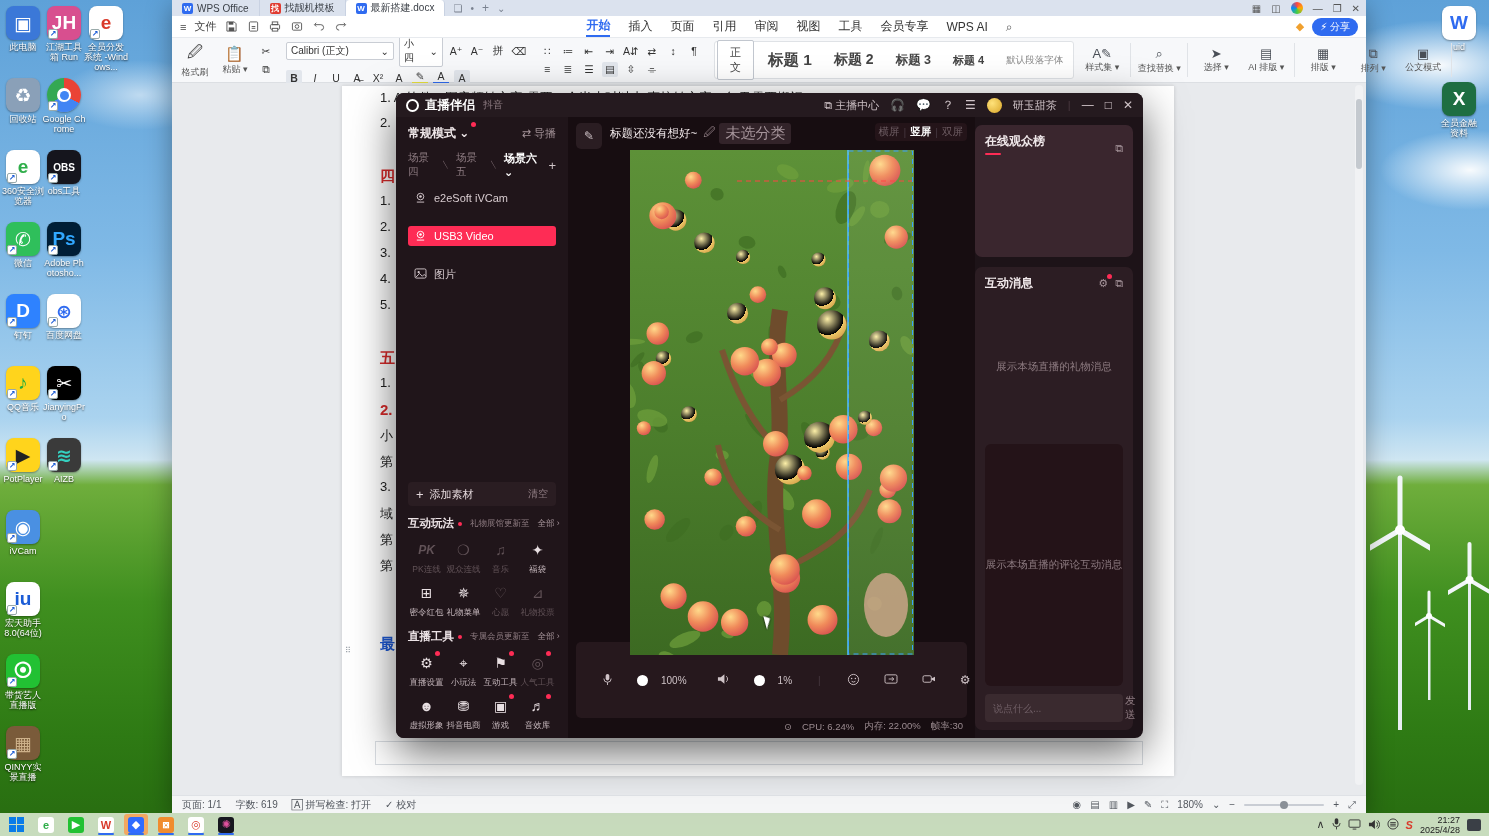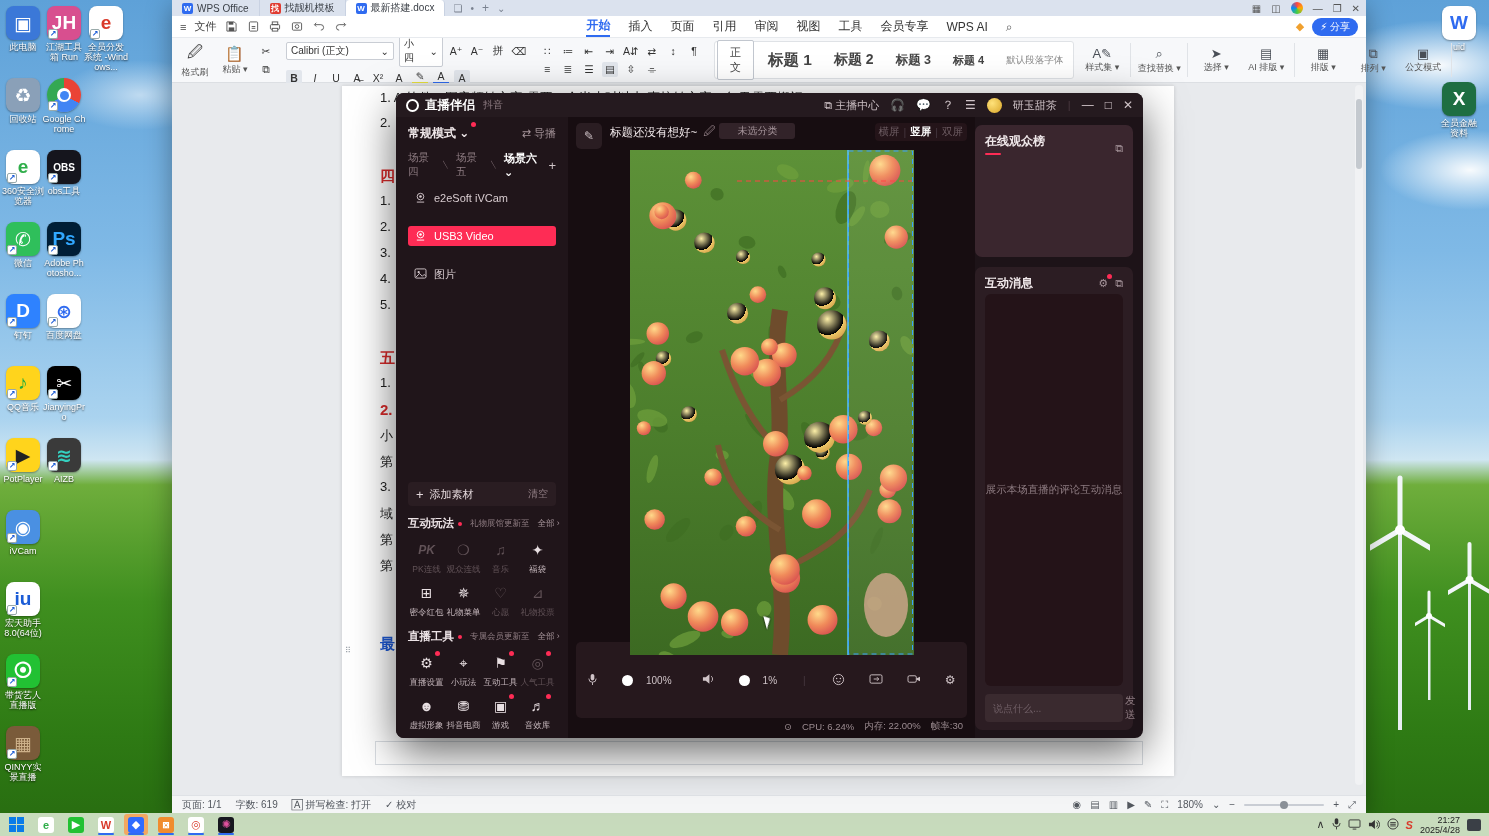--- a/index.html
+++ b/index.html
@@ -111,29 +111,29 @@
   .gitem .gl { font-size:8.5px; color:#c3b5ba; white-space:nowrap; }
   .gitem.dim .gi, .gitem.dim .gl { color:#615257; }
   .gdot { position:absolute; top:-1px; right:-2px; width:5px; height:5px; border-radius:50%; background:#fe2c55; }
   
   #st-center { flex:1; display:flex; flex-direction:column; background:#170d11; min-width:0; padding:6px 8px 4px; }
   #pv-head { display:flex; align-items:flex-start; gap:8px; flex:0 0 40px; }
   #pv-edit { width:26px; height:26px; background:#2a1d22; border-radius:5px; display:flex; align-items:center;
     justify-content:center; color:#cfc3c7; font-size:12px; }
   #pv-meta { display:flex; flex-direction:row; gap:4px; }
   #pv-title { font-size:11.5px; color:#f0e8ea; display:flex; gap:6px; align-items:center; }
-  #pv-cat { background:#322329; color:#a5949a; font-size:10px; padding:1px 18px; border-radius:3px; align-self:flex-start; }
+  #pv-cat { background:#322329; color:#a5949a; font-size:15px; padding:1px 6px; border-radius:3px; align-self:flex-start; }
   #pv-orient { margin-left:auto; background:#241419; border-radius:4px; display:flex; align-items:center;
     font-size:10.5px; color:#6e5d63; padding:2px 4px; gap:4px; }
   #pv-orient .o.active { color:#fff; font-weight:bold; }
   #pv-orient .osep { color:#463840; }
   #videowrap { flex:1; display:flex; align-items:center; justify-content:center; min-height:0; }
   #videobox { position:relative; width:284px; height:505px; }
   #ctrlbar { flex:0 0 28px; background:#261godown818px; background:#26181d; border-radius:5px; display:flex; align-items:center;
-    gap:24px; padding:0 11px; font-size:10px; color:#cfc3c7; }
+    gap:24px; padding:0 26px; font-size:10px; color:#cfc3c7; }
   .slider { height:3px; background:#4d3d43; border-radius:2px; position:relative; }
   .slider .fill { position:absolute; left:0; top:0; height:3px; background:#fe2c55; border-radius:2px; }
   .slider .knob { position:absolute; top:-4px; width:11px; height:11px; background:#fff; border-radius:50%; }
   #startbtn { margin-left:auto; background:#fe2c55; color:#fff; font-weight:bold; font-size:12px;
     padding:4px 22px; border-radius:4px; }
   #statrow { flex:0 0 16px; display:flex; align-items:center; justify-content:flex-end; gap:10px;
     font-size:9.5px; color:#9b8b90; padding-right:4px; }
   
   #st-right { width:168px; padding:8px 10px 8px 0; display:flex; flex-direction:column; gap:10px; }
   #card-aud { background:#3a262e; border-radius:7px; flex:0 0 132px; padding:8px 10px; display:flex; flex-direction:column; }
@@ -961,20 +961,21 @@
           </div>
         </div>
         <div id="card-msg">
           <div class="hd">
             <span>互动消息</span>
             <span class="icons">
               <span class="gearwrap">⚙<span class="reddot" style="right:-4px;"></span></span>
               <span>⧉</span>
             </span>
           </div>
+          <div id="gift-zone">展示本场直播的礼物消息</div>
           <div id="cmt-zone">展示本场直播的评论互动消息</div>
           <div id="msg-inputrow">
             <input placeholder="说点什么..." style="">
             <span id="msg-send">发送</span>
           </div>
         </div>
       </div>
     </div>
   </div>
 

